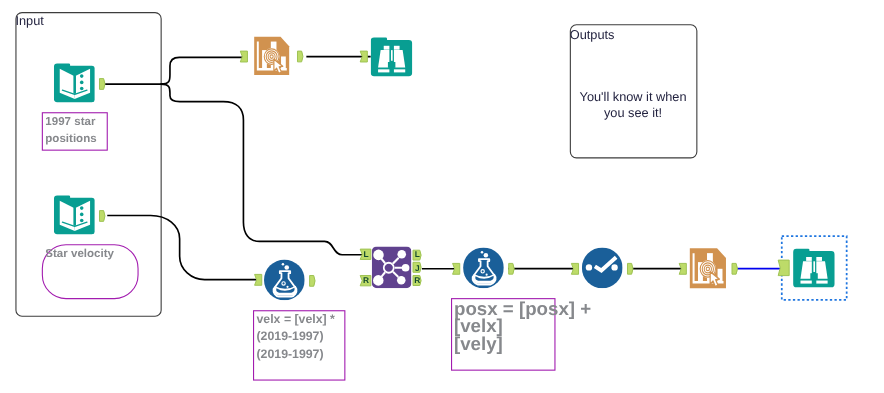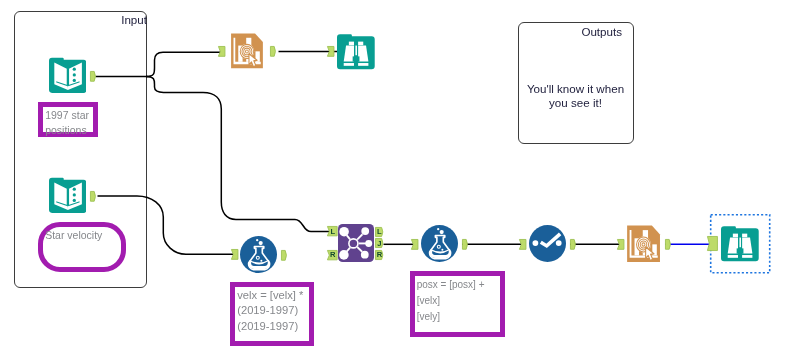--- a/index.html
+++ b/index.html
@@ -1,22 +1,22 @@
 <!DOCTYPE html>
 <html><head>
 <meta charset="utf-8">
 <style>
   html,body{margin:0;padding:0;background:#ffffff;}
   body{width:804px;height:357px;font-family:"Liberation Sans",sans-serif;overflow:hidden;}
   #canvas{position:relative;width:804px;height:357px;background:#ffffff;z-index:0;}
   .cbox{position:absolute;border:1.3px solid #3d3d3d;border-radius:6px;box-sizing:border-box;}
-  .ctitle{position:absolute;text-align:right;color:#22223f;font-size:11.6px;white-space:nowrap;}
+  .ctitle{position:absolute;text-align:left;color:#22223f;font-size:11.6px;white-space:nowrap;}
   .cnote{position:absolute;text-align:center;color:#22223f;font-size:11.6px;line-height:13.7px;}
-  .annot{position:absolute;border:5px solid #a21caf;background:#ffffff;color:#86888c;
-         font-size:10.5px;font-weight:normal;line-height:15px;box-sizing:border-box;
+  .annot{position:absolute;border:1px solid #a21caf;background:#ffffff;color:#86888c;
+         font-size:10.5px;font-weight:bold;line-height:15px;box-sizing:border-box;
          padding:1px 2px 0 2.2px;white-space:nowrap;}
   .tool{position:absolute;}
   .tool svg{display:block;width:100%;height:100%;}
   .seldash{position:absolute;display:block;z-index:-1;}
   #wires{position:absolute;left:0;top:0;}
   svg.plug{position:absolute;display:block;overflow:visible;}
   .portlbl{position:absolute;font-size:7.6px;font-weight:bold;color:#134a2e;
            text-align:center;width:7.5px;line-height:10px;}
 </style>
 </head>
@@ -247,21 +247,21 @@
       <div>positions</div>
     </div>
 <div class="annot" style="left:38px;top:221.5px;width:87.5px;height:50.8px;font-size:10.5px;line-height:15.8px;border-radius:22px;">
       <div>Star velocity</div>
     </div>
 <div class="annot" style="left:230px;top:281.5px;width:83.5px;height:64.5px;font-size:11.2px;line-height:15.6px;">
       <div>velx = [velx] *</div>
       <div>(2019-1997)</div>
       <div>(2019-1997)</div>
     </div>
-<div class="annot" style="left:409.5px;top:270.5px;width:95px;height:66px;font-size:10px;line-height:16.0px;">
+<div class="annot" style="left:409.5px;top:270.5px;width:95px;height:66px;font-size:17px;line-height:16.0px;">
       <div>posx = [posx] +</div>
       <div>[velx]</div>
       <div>[vely]</div>
     </div>
 <svg class="seldash" style="left:709px;top:213px;width:62px;height:61px;" viewBox="0 0 62 61">
       <rect x="1.7" y="1.7" width="59" height="58" fill="none" stroke="#1f76e0" stroke-width="1.6" stroke-dasharray="2.1 2.1"></rect>
     </svg>
 </div>
 
 </body></html>

